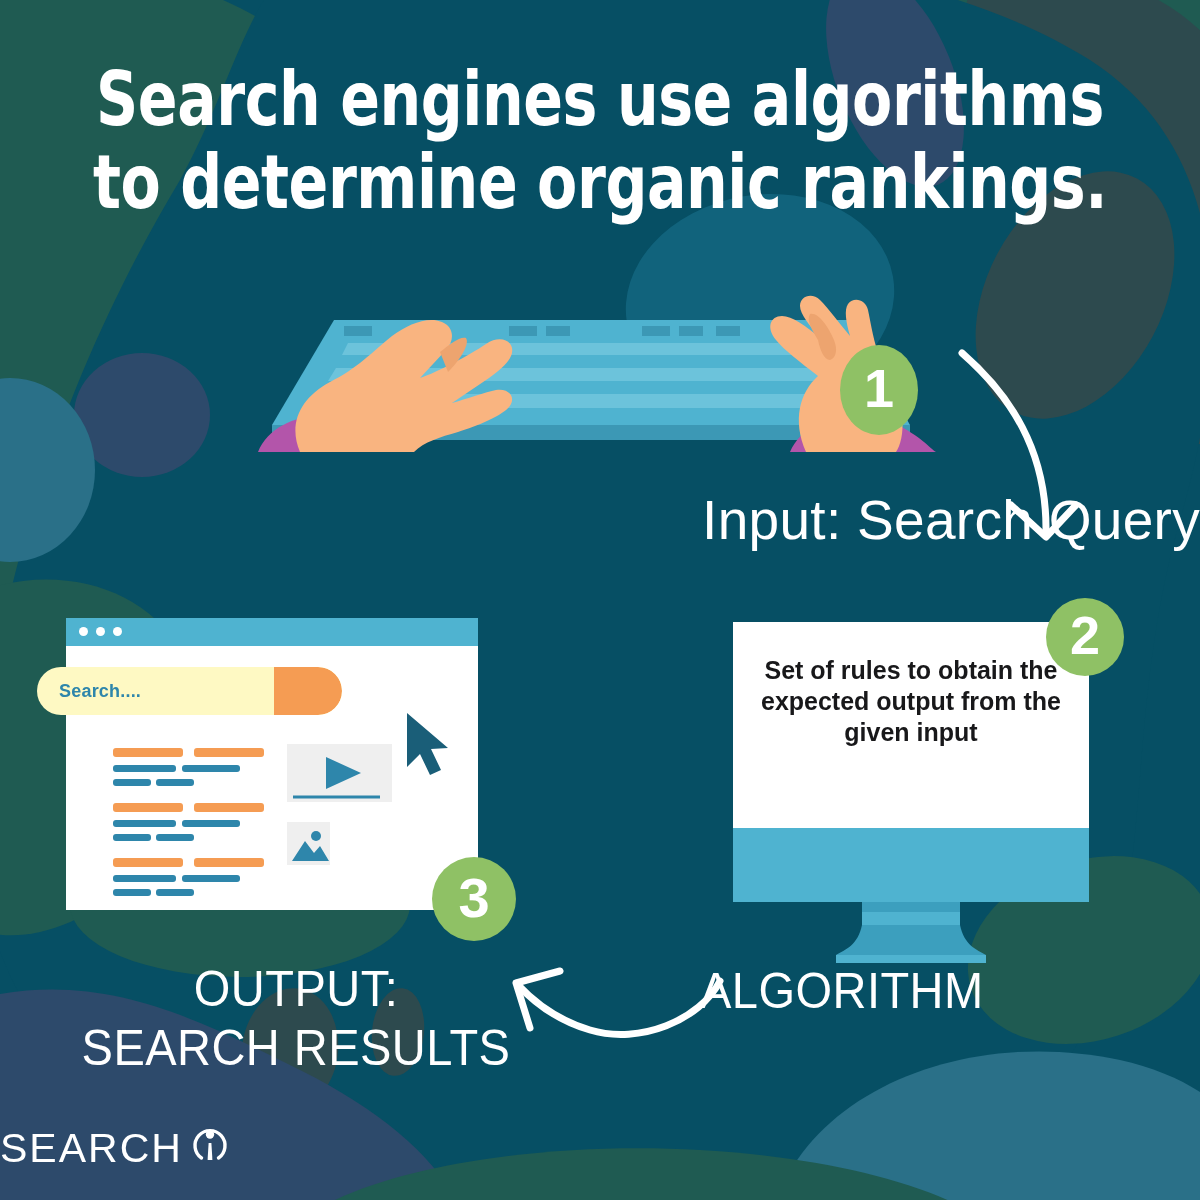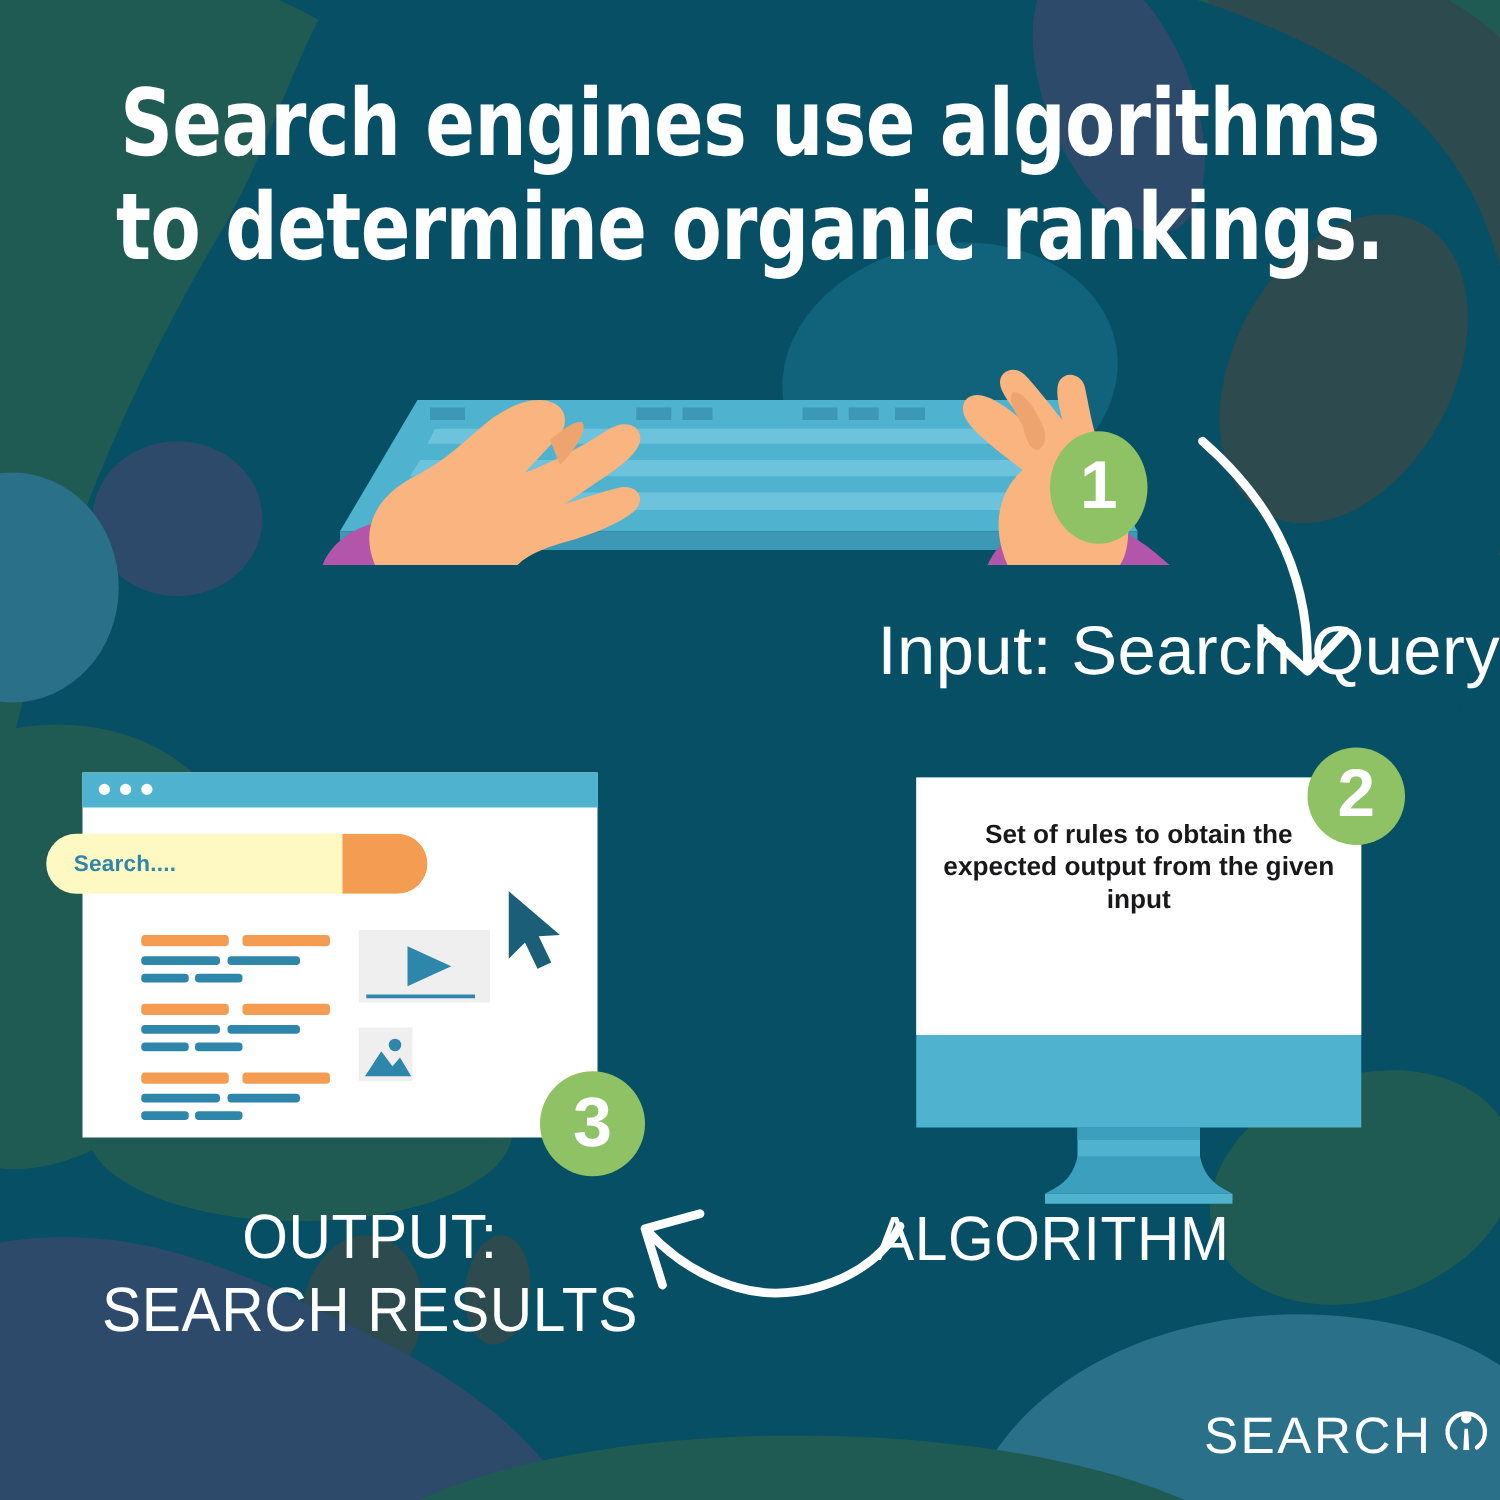--- a/index.html
+++ b/index.html
@@ -81,40 +81,40 @@
 
   
   .bar { position:absolute; border-radius:3px; z-index:31; }
   .bar.o { background:#F59C53; }
   .bar.b { background:#2E86AB; }
 
   .thumb { position:absolute; background:#EFEFEF; z-index:31; }
   #monitor-text {
     position:absolute; left:746px; top:655px; width:330px;
     text-align:center; color:#18181A;
-    font-weight:bold; font-size:21px; line-height:1.23;
+    font-weight:bold; font-size:25px; line-height:1.23;
     z-index:31;
   }
 
   
   .badge {
     position:absolute; border-radius:50%;
     background:#8FC165; color:#ffffff;
     display:flex; align-items:center; justify-content:center;
     font-weight:bold; z-index:45;
   }
   #badge1 { left:840px; top:345px; width:78px; height:90px; border-radius:50%; font-size:54px; }
   #badge2 { left:1046px; top:598px; width:78px; height:78px; font-size:54px; }
   #badge3 { left:432px; top:857px; width:84px; height:84px; font-size:56px; }
   .badge .num { transform:translateY(-2px); }
 
   
   #logo {
     position:absolute; left:0; top:1118px; width:1200px; height:60px;
-    z-index:50; display:flex; align-items:center; justify-content:flex-end;
+    z-index:50; display:flex; align-items:center; justify-content:flex-start;
   }
   #logo .word {
     color:#ffffff; font-size:41px; letter-spacing:2.0px;
     font-family:"Liberation Sans","DejaVu Sans",sans-serif; font-weight:400;
   }
   #logo-mark { width:50px; height:50px; margin:0 2px 0 2px; position:relative; top:-3px; }
 </style>
 </head>
 <body>
 

